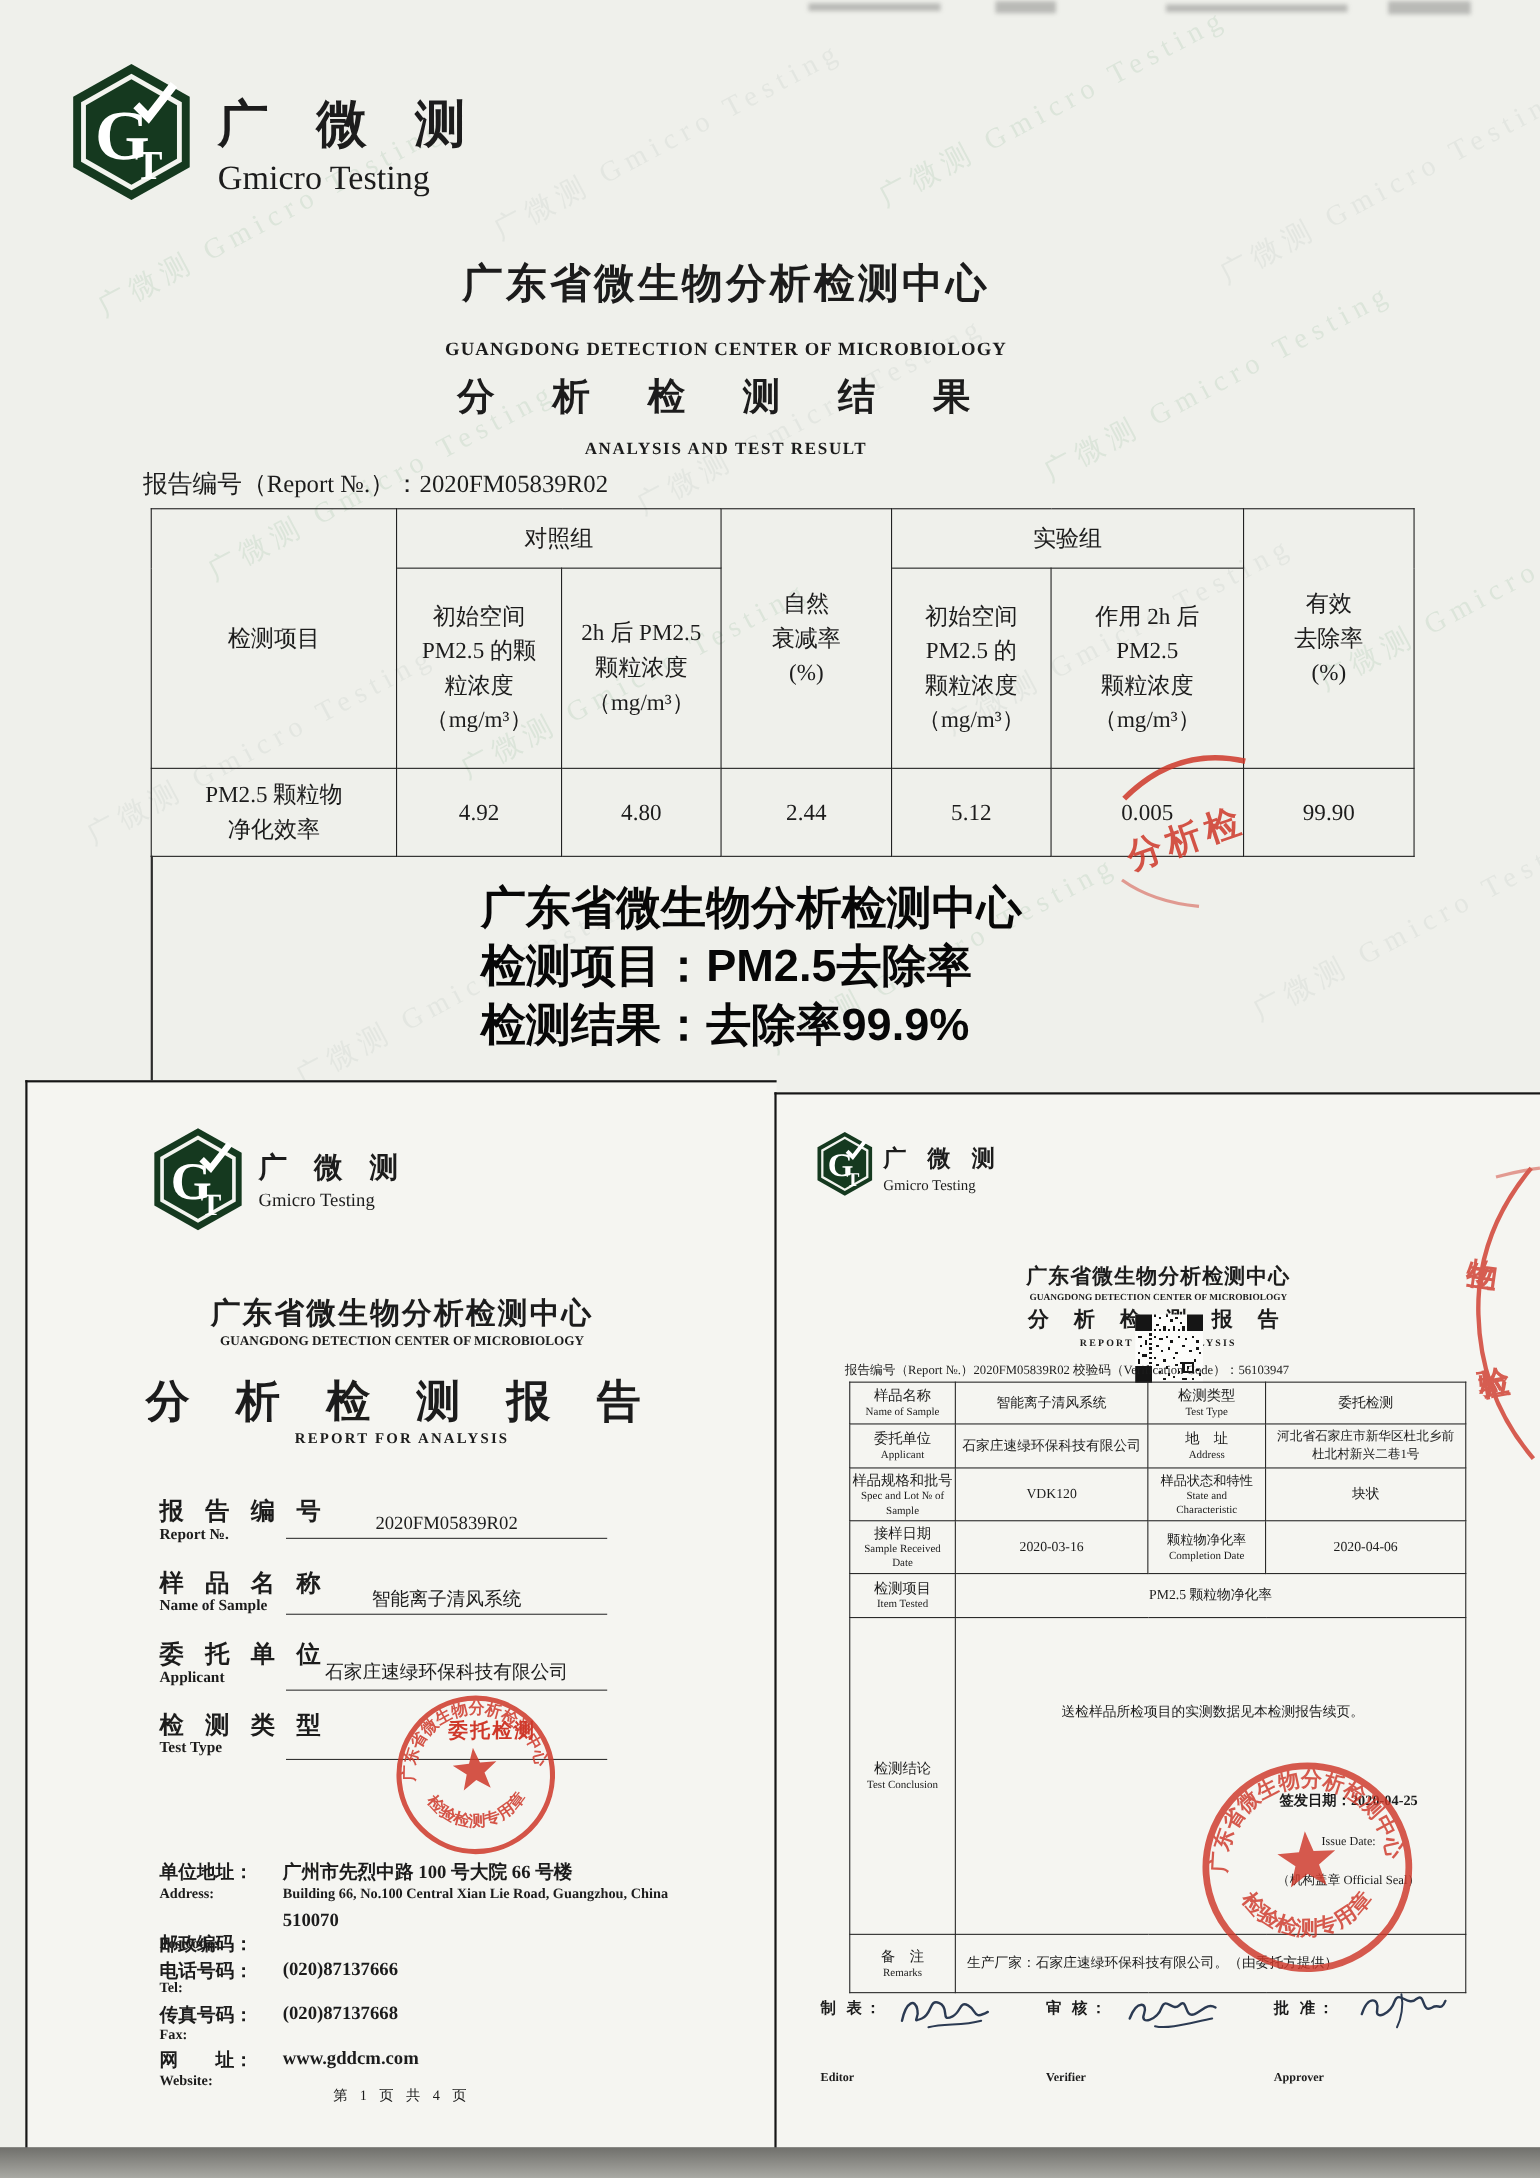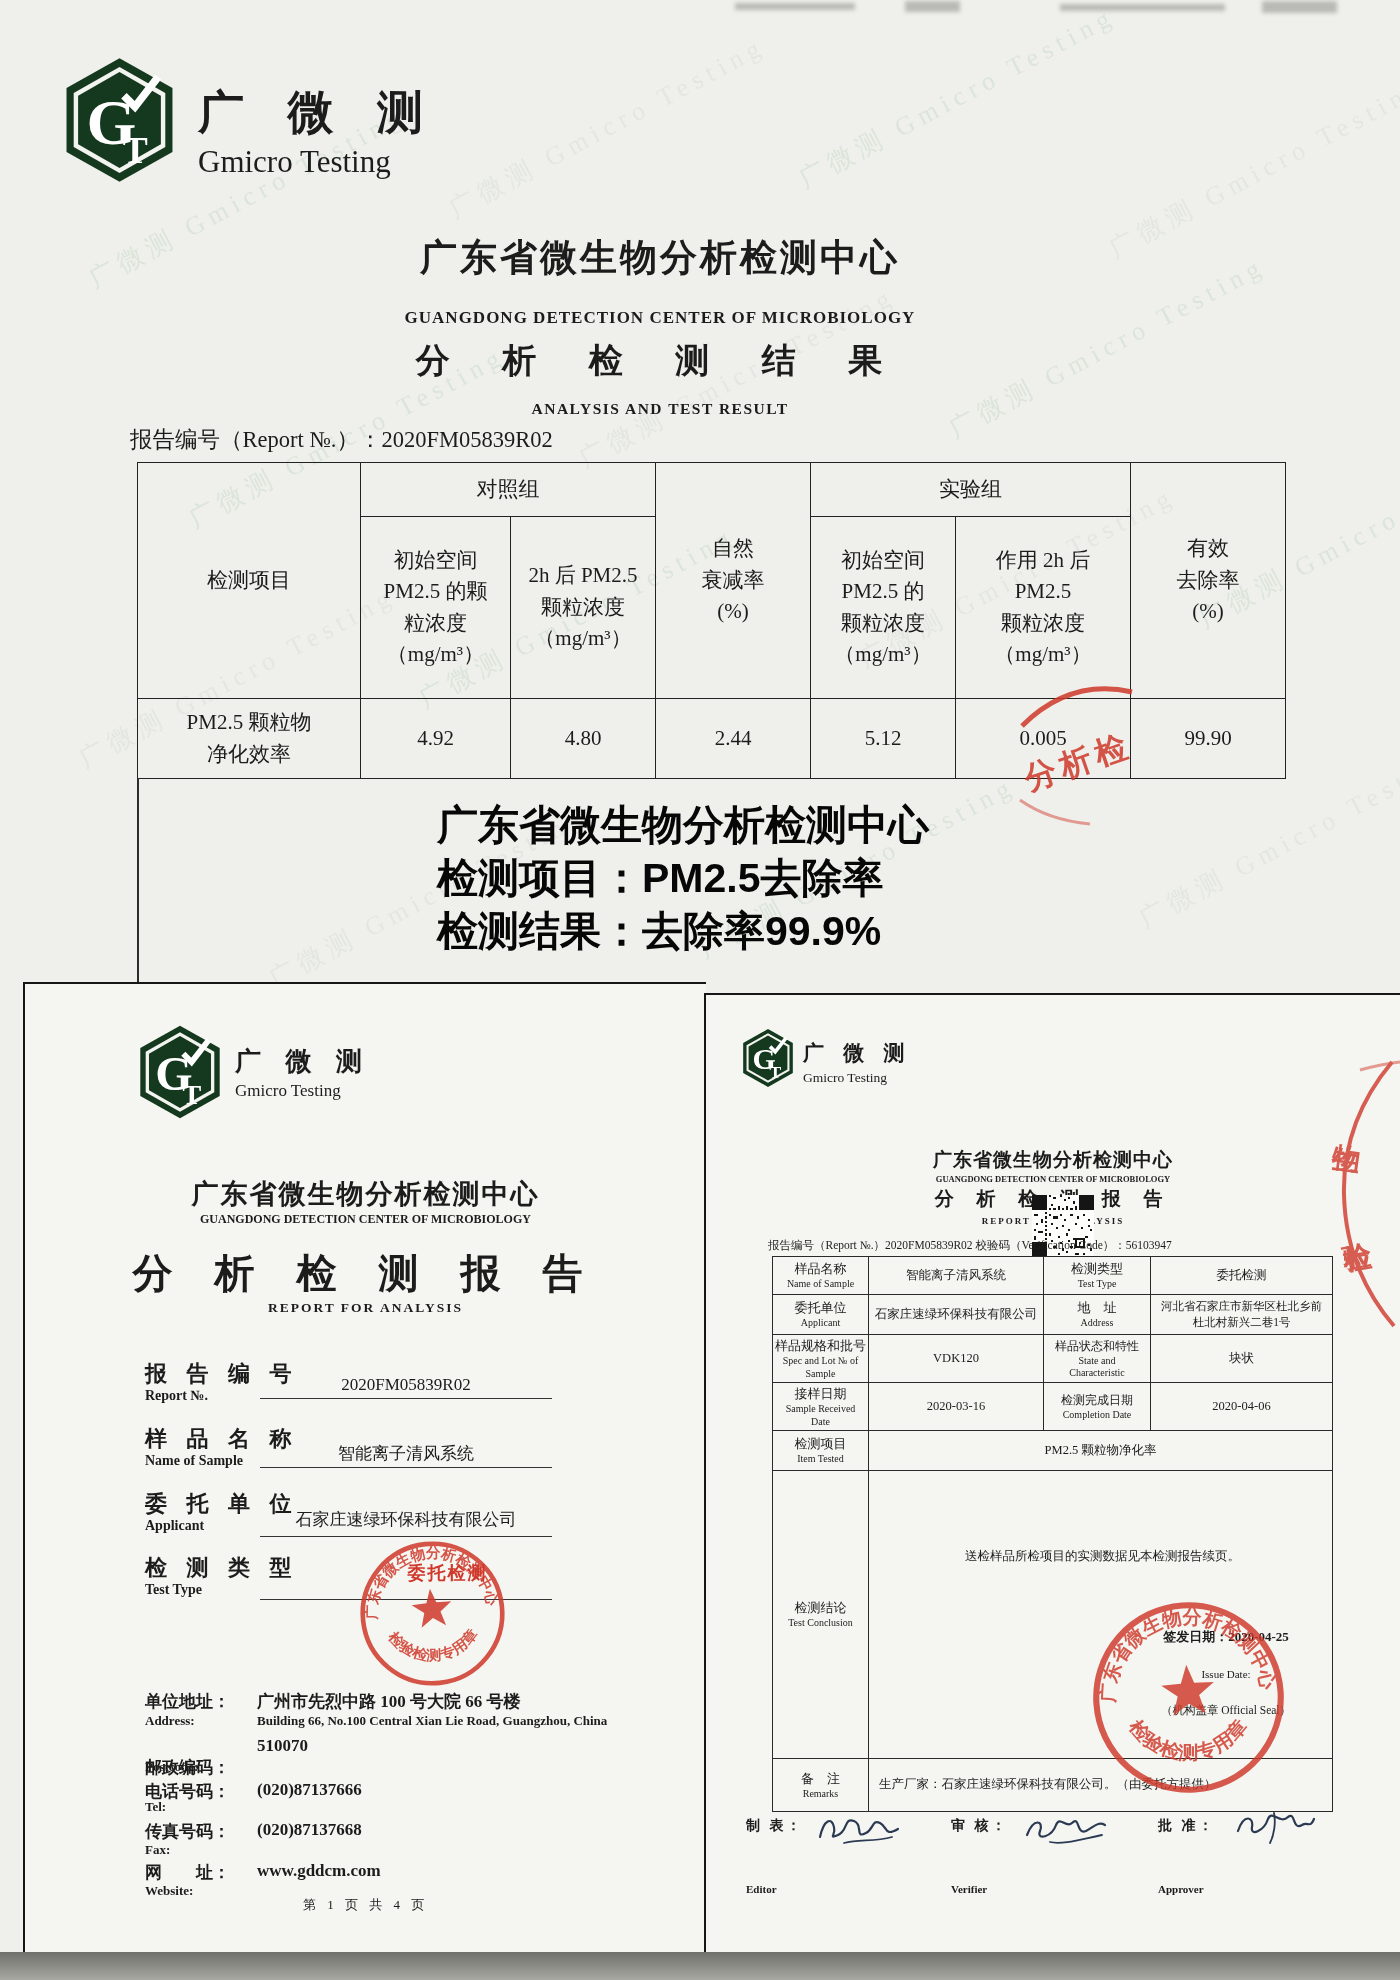--- a/index.html
+++ b/index.html
@@ -377,21 +377,21 @@
         <td class="val2">块状</td>
       </tr>
       <tr style="height:43px">
         <td class="lab2">
               <span class="cn">接样日期</span>
               <span class="en">Sample Received
 Date</span>
             </td>
         <td class="val2">2020-03-16</td>
         <td class="lab2">
-              <span class="cn" style="font-size:12px">检测完成日期</span>
+              <span class="cn" style="font-size:12px">颗粒物净化率</span>
               <span class="en">Completion Date</span>
             </td>
         <td class="val2">2020-04-06</td>
       </tr>
       <tr style="height:40px">
         <td class="lab2">
               <span class="cn">检测项目</span>
               <span class="en">Item Tested</span>
             </td>
         <td class="val2" colspan="3">PM2.5 颗粒物净化率</td>

